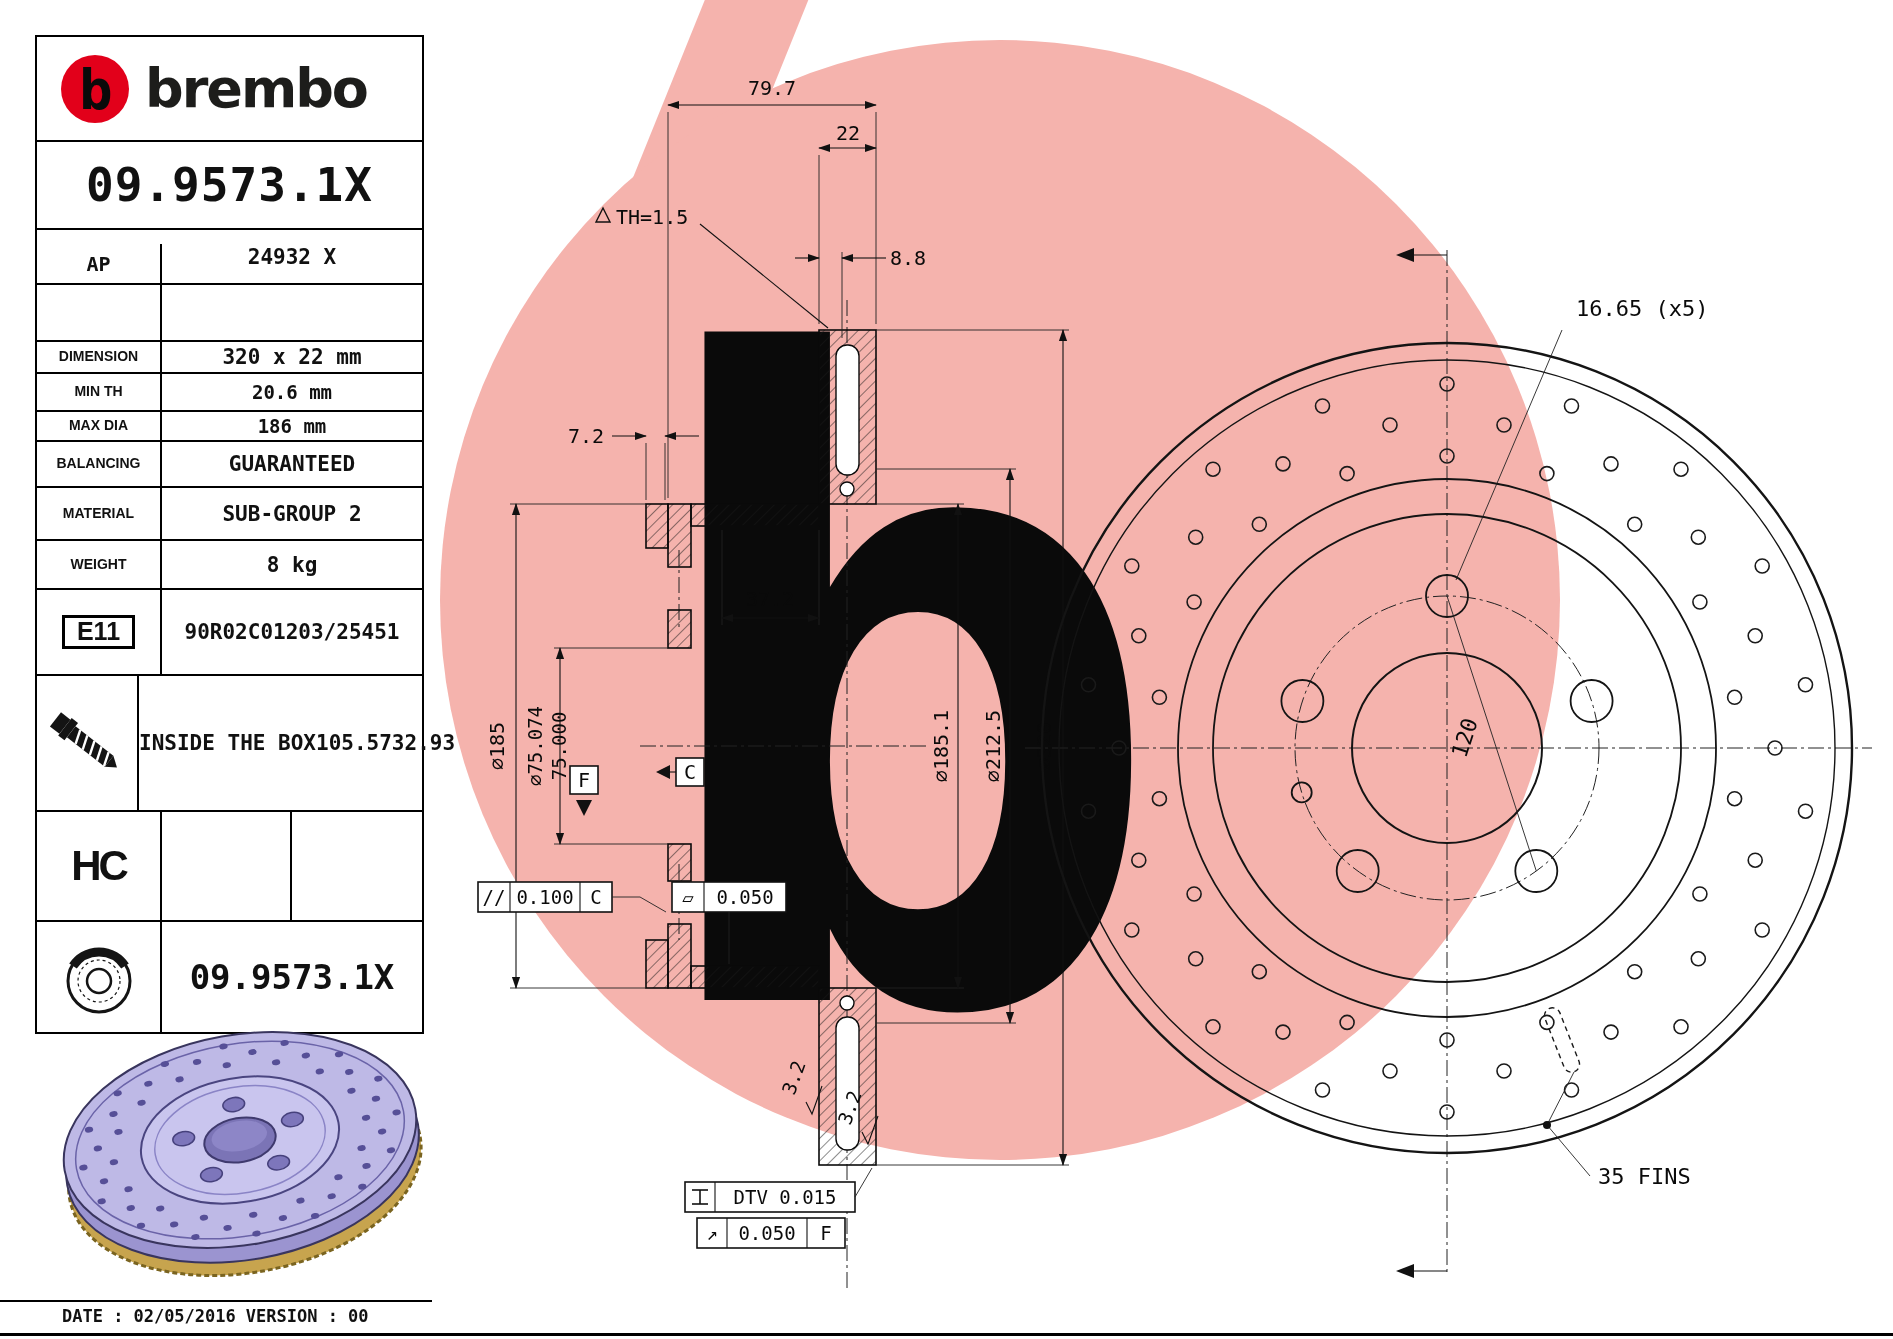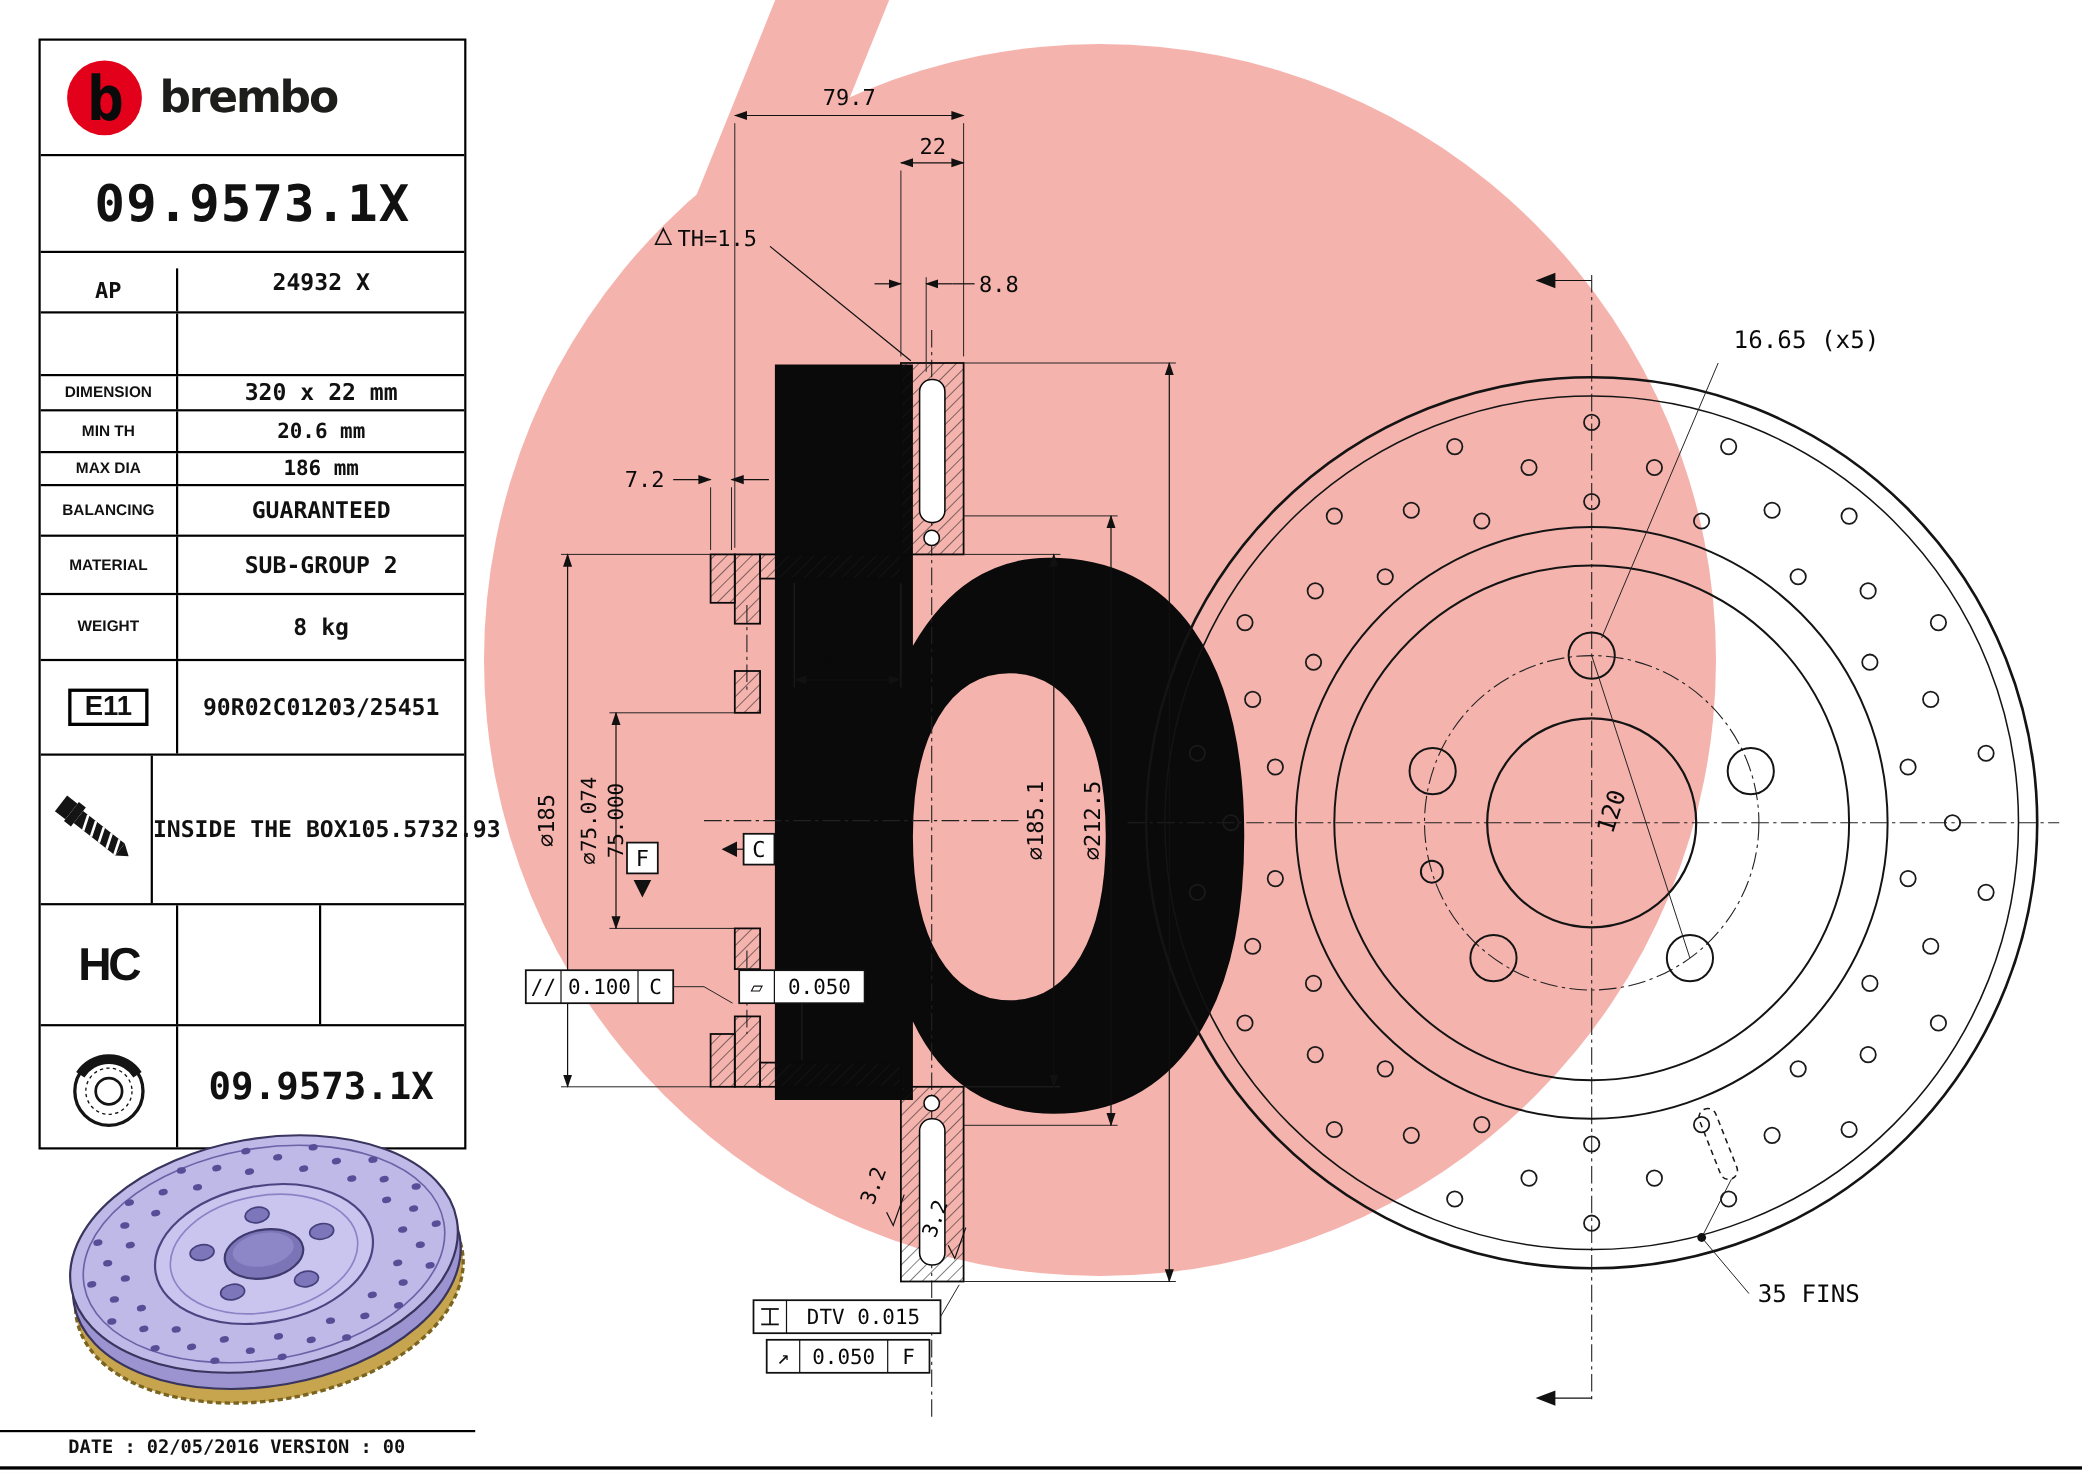--- a/index.html
+++ b/index.html
@@ -10,21 +10,21 @@
   #panel{position:absolute;left:35px;top:35px;width:385px;background:#fff;
          border:2px solid #000;z-index:2;}
   .row{display:flex;border-bottom:2px solid #000;box-sizing:border-box;align-items:stretch;}
   .row:last-child{border-bottom:none;}
   .cell{display:flex;align-items:center;justify-content:center;box-sizing:border-box;}
   .label{width:125px;border-right:2px solid #000;font-family:"Liberation Sans",sans-serif;
          font-weight:bold;font-size:14px;text-align:center;line-height:1.1;}
   .value{flex:1;font-weight:bold;font-size:21px;white-space:pre;}
   .stack{flex-direction:row;line-height:1.35;}
   #logo-row{height:105px;display:flex;align-items:center;padding-left:22px;gap:14px;border-bottom:2px solid #000;box-sizing:border-box;}
-  #wordmark{font-family:"DejaVu Sans",sans-serif;font-weight:bold;font-size:40px;letter-spacing:-2px;color:#1d1d1b;}
+  #wordmark{font-family:"DejaVu Sans",sans-serif;font-weight:bold;font-size:54px;letter-spacing:-2px;color:#1d1d1b;}
   #part-row{height:88px;}
   #part-number{font-size:46px;font-weight:bold;letter-spacing:1px;}
   .e-badge{border:3px solid #000;padding:0 12px;font-size:25px;font-weight:bold;}
   .hc-logo{font-family:"Liberation Sans",sans-serif;font-weight:900;font-size:42px;letter-spacing:-3px;}
   .big-part{font-size:34px;font-weight:bold;}
   
   #footer-rule-left{position:absolute;left:0;top:1300px;width:432px;height:2px;background:#000;z-index:3;}
   #footer-rule-bottom{position:absolute;left:0;top:1333px;width:1893px;height:3px;background:#000;z-index:3;}
   #footer-text{position:absolute;left:62px;top:1306px;font-size:17px;font-weight:bold;z-index:3;white-space:pre;}
   #footer-text span{margin-right:10px;}
@@ -330,21 +330,21 @@
       <div class="cell value" style="font-size:19px">186 mm</div>
     </div>
     <div class="row" style="height:46px">
       <div class="cell label">BALANCING</div>
       <div class="cell value">GUARANTEED</div>
     </div>
     <div class="row" style="height:53px">
       <div class="cell label">MATERIAL</div>
       <div class="cell value">SUB-GROUP 2</div>
     </div>
-    <div class="row" style="height:60px">
+    <div class="row" style="height:49px">
       <div class="cell label">WEIGHT</div>
       <div class="cell value">8 kg</div>
     </div>
     <div class="row" style="height:86px">
       <div class="cell label">
           <span class="e-badge">E11</span>
         </div>
       <div class="cell value stack">
         <span>90R</span>
         <span>02C01203/25451</span>

